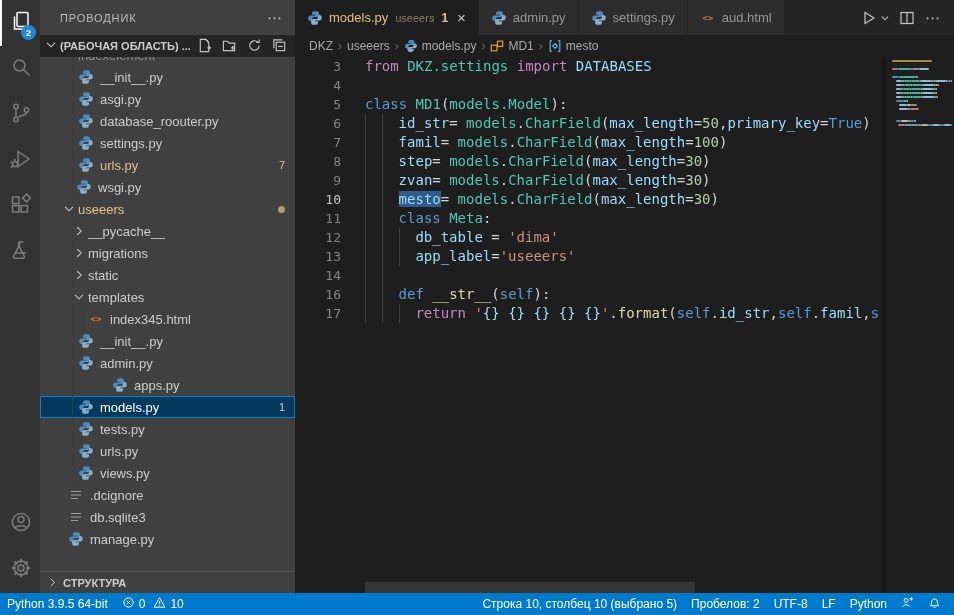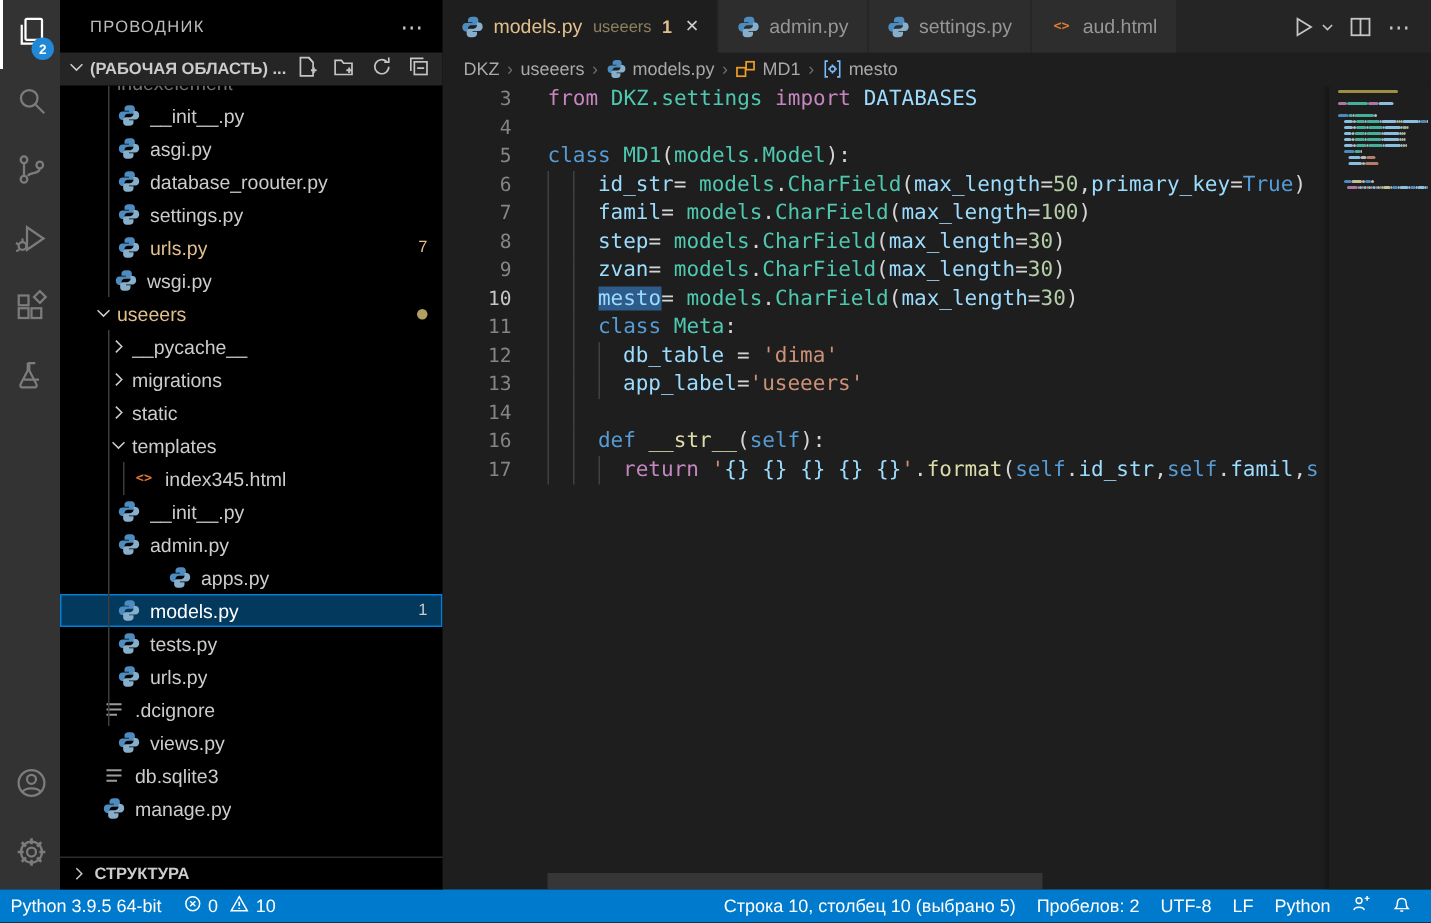--- a/index.html
+++ b/index.html
@@ -12,21 +12,21 @@
   #activitybar { width:40px; background:#333333; display:flex; flex-direction:column; align-items:center; }
   .ab-item { width:40px; height:46px; display:flex; align-items:center; justify-content:center;
     color:#7c7c7c; position:relative; cursor:pointer; border-left:2px solid transparent; }
   .ab-item.active { color:#ffffff; border-left:2px solid #ffffff; }
   .ab-item svg { width:24px; height:24px; }
   .ab-badge { position:absolute; right:4px; bottom:6px; min-width:15px; height:15px; border-radius:50%;
     background:#2188d8; color:#fff; font-size:9px; display:flex; align-items:center; justify-content:center; font-weight:bold;}
   .ab-bottom { margin-top:auto; }
 
   
-  #sidebar { width:255px; background:#000000; color:#cccccc; display:flex; flex-direction:column; position:relative; }
+  #sidebar { width:255px; background:#404040; color:#cccccc; display:flex; flex-direction:column; position:relative; }
   .sb-title { height:35px; display:flex; align-items:center; padding:0 12px 0 20px; font-size:11px;
     letter-spacing:.08em; color:#bbbbbb; flex:none; }
   .sb-title .more { margin-left:auto; color:#c5c5c5; font-size:15px; cursor:pointer; letter-spacing:1px;}
   .ws-row { height:22px; display:flex; align-items:center; font-weight:bold; font-size:11px; color:#cccccc;
     padding:0 8px 0 4px; flex:none; background:#252526; position:relative; z-index:3; }
   .ws-row .chev svg { width:14px; height:14px; }
   .ws-label { margin-left:2px; white-space:nowrap; overflow:hidden; }
   .ws-actions { margin-left:auto; display:flex; gap:10px; color:#c5c5c5; }
   .ws-actions svg { width:15px; height:15px; cursor:pointer; }
   #tree { flex:1; overflow:hidden; position:relative; font-size:13px; }
@@ -345,36 +345,36 @@
           </div>
           <div class="tree-row" style="padding-left: 38px;">
             <span class="ticon">
               <svg viewBox="0 0 16 16">
                 <path fill="#4e8cbf" d="M7.9 1.2c-2 0-2.9.9-2.9 2.1v1.5h3v.6H3.6c-1.3 0-2.4 1-2.4 2.8s1.1 2.8 2.4 2.8h1.4V9.1c0-1.2 1-2.2 2.2-2.2h2.9c1 0 1.8-.8 1.8-1.8V3.3c0-1.2-1-2.1-2.2-2.1z"></path>
                 <path fill="#87aecb" d="M8.1 14.8c2 0 2.9-.9 2.9-2.1v-1.5H8v-.6h4.4c1.3 0 2.4-1 2.4-2.8S13.7 5 12.4 5H11v1.9c0 1.2-1 2.2-2.2 2.2H5.9c-1 0-1.8.8-1.8 1.8v1.8c0 1.2 1 2.1 2.2 2.1z"></path>
               </svg>
             </span>
             <span class="tlabel">urls.py</span>
           </div>
+          <div class="tree-row" style="padding-left: 38px;">
+            <span class="ticon">
+              <svg viewBox="0 0 16 16">
+                <path fill="#4e8cbf" d="M7.9 1.2c-2 0-2.9.9-2.9 2.1v1.5h3v.6H3.6c-1.3 0-2.4 1-2.4 2.8s1.1 2.8 2.4 2.8h1.4V9.1c0-1.2 1-2.2 2.2-2.2h2.9c1 0 1.8-.8 1.8-1.8V3.3c0-1.2-1-2.1-2.2-2.1z"></path>
+                <path fill="#87aecb" d="M8.1 14.8c2 0 2.9-.9 2.9-2.1v-1.5H8v-.6h4.4c1.3 0 2.4-1 2.4-2.8S13.7 5 12.4 5H11v1.9c0 1.2-1 2.2-2.2 2.2H5.9c-1 0-1.8.8-1.8 1.8v1.8c0 1.2 1 2.1 2.2 2.1z"></path>
+              </svg>
+            </span>
+            <span class="tlabel">views.py</span>
+          </div>
           <div class="tree-row" style="padding-left: 28px;">
             <span class="ticon">
               <svg viewBox="0 0 16 16" fill="none" stroke="currentColor" stroke-width="1.2">
                 <path d="M3 4.5h10M3 8h10M3 11.5h7" stroke="#9b9b9b"></path>
               </svg>
             </span>
             <span class="tlabel">.dcignore</span>
-          </div>
-          <div class="tree-row" style="padding-left: 38px;">
-            <span class="ticon">
-              <svg viewBox="0 0 16 16">
-                <path fill="#4e8cbf" d="M7.9 1.2c-2 0-2.9.9-2.9 2.1v1.5h3v.6H3.6c-1.3 0-2.4 1-2.4 2.8s1.1 2.8 2.4 2.8h1.4V9.1c0-1.2 1-2.2 2.2-2.2h2.9c1 0 1.8-.8 1.8-1.8V3.3c0-1.2-1-2.1-2.2-2.1z"></path>
-                <path fill="#87aecb" d="M8.1 14.8c2 0 2.9-.9 2.9-2.1v-1.5H8v-.6h4.4c1.3 0 2.4-1 2.4-2.8S13.7 5 12.4 5H11v1.9c0 1.2-1 2.2-2.2 2.2H5.9c-1 0-1.8.8-1.8 1.8v1.8c0 1.2 1 2.1 2.2 2.1z"></path>
-              </svg>
-            </span>
-            <span class="tlabel">views.py</span>
           </div>
           <div class="tree-row" style="padding-left: 28px;">
             <span class="ticon">
               <svg viewBox="0 0 16 16" fill="none" stroke="currentColor" stroke-width="1.2">
                 <path d="M3 4.5h10M3 8h10M3 11.5h7" stroke="#9b9b9b"></path>
               </svg>
             </span>
             <span class="tlabel">db.sqlite3</span>
           </div>
           <div class="tree-row" style="padding-left: 28px;">

